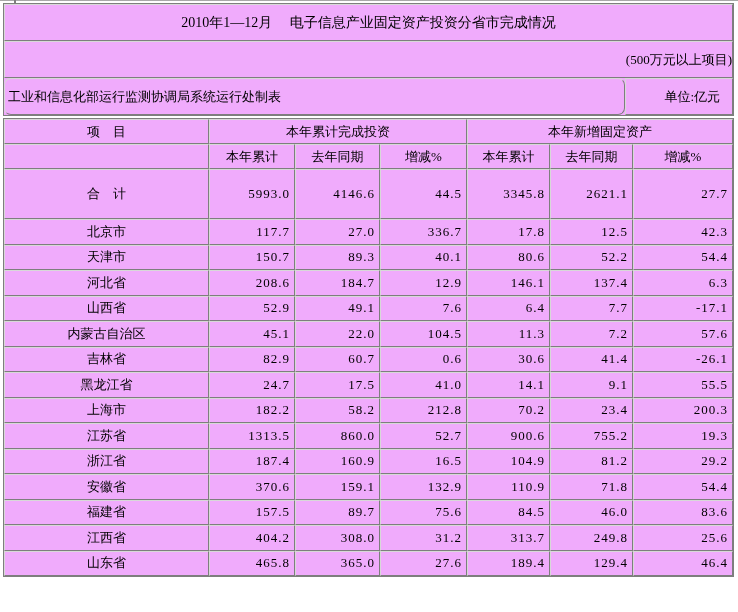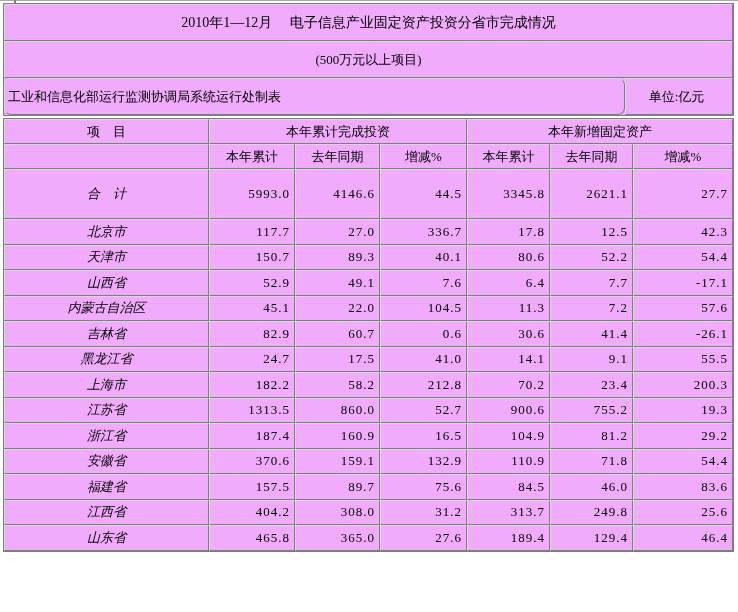--- a/index.html
+++ b/index.html
@@ -25,25 +25,25 @@
     overflow: hidden; white-space: nowrap; vertical-align: middle;
     font-size: 13px; padding: 0;
   }
   .t-top td { height: 37px; }
   .t-data { margin-top: 2px; }
   .r-head td { height: 25px; }
   .r-total td { height: 50px; }
   .r-data td { height: 25.5px; }
 
   .c-title  { text-align: center; font-size: 14px; }
-  .c-sub    { text-align: center; }
+  .c-sub    { text-align: right; }
   .c-maker  { text-align: left;  padding-left: 3px; border-radius: 7px; }
-  .c-unit   { text-align: center; padding-right: 5px; }
+  .c-unit   { text-align: right; padding-right: 12px; }
   .c-head   { text-align: center; }
-  .c-label  { text-align: center; font-style: italic; }
+  .c-label  { text-align: center; }
   .c-num    { text-align: right; padding-right: 4px; letter-spacing: 1px; }
 </style>
 </head>
 <body>
 
 <div class="top-line"></div>
 <div class="top-tick"></div>
 
 <div class="wrap">
 
@@ -114,20 +114,29 @@
         <tr class="r-data">
           <td class="c-label">天津市</td>
           <td class="c-num">150.7</td>
           <td class="c-num">89.3</td>
           <td class="c-num">40.1</td>
           <td class="c-num">80.6</td>
           <td class="c-num">52.2</td>
           <td class="c-num">54.4</td>
         </tr>
         <tr class="r-data">
+          <td class="c-label">河北省</td>
+          <td class="c-num">208.6</td>
+          <td class="c-num">184.7</td>
+          <td class="c-num">12.9</td>
+          <td class="c-num">146.1</td>
+          <td class="c-num">137.4</td>
+          <td class="c-num">6.3</td>
+        </tr>
+        <tr class="r-data">
           <td class="c-label">山西省</td>
           <td class="c-num">52.9</td>
           <td class="c-num">49.1</td>
           <td class="c-num">7.6</td>
           <td class="c-num">6.4</td>
           <td class="c-num">7.7</td>
           <td class="c-num">-17.1</td>
         </tr>
         <tr class="r-data">
           <td class="c-label">内蒙古自治区</td>

